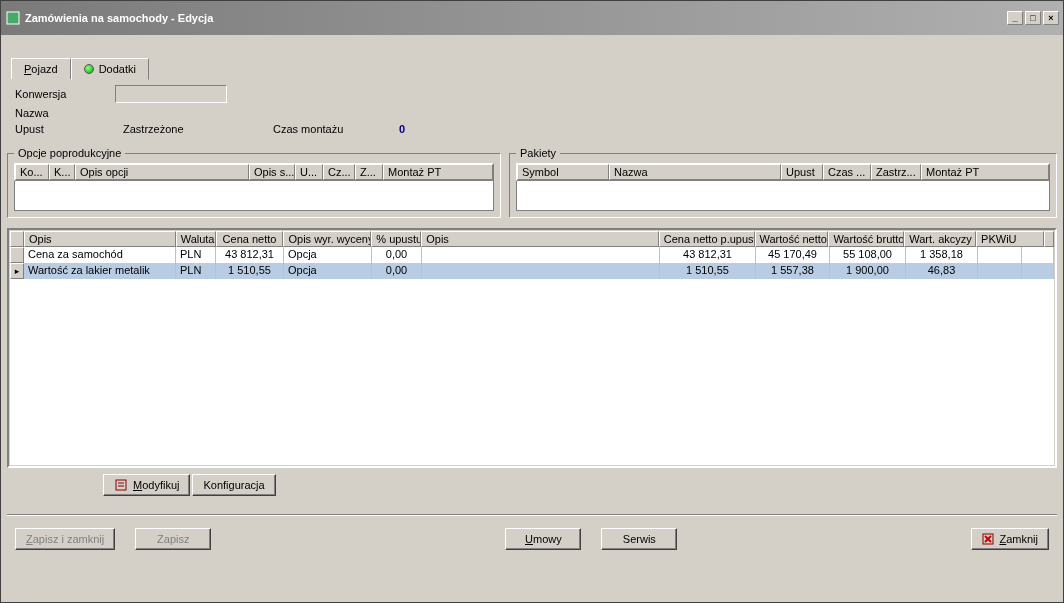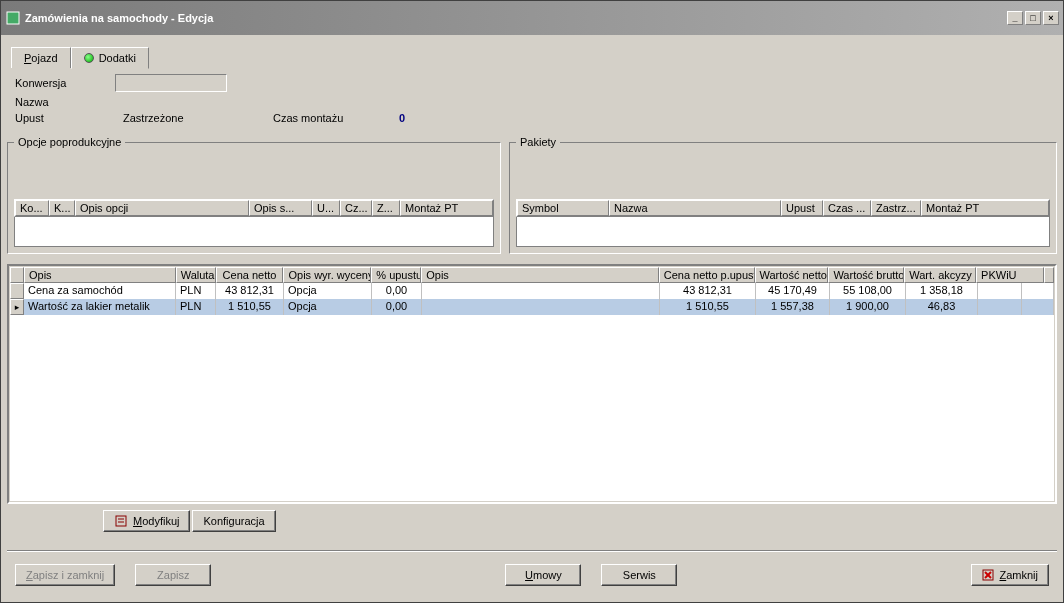--- a/index.html
+++ b/index.html
@@ -9,31 +9,31 @@
   .titlebar .icon { width: 16px; height: 16px; margin-right: 4px; display: inline-flex; align-items: center; justify-content: center; }
   .titlebar .spacer { flex: 1; }
   .winbtn { width: 16px; height: 14px; background: #d4d0c8; border: 1px solid #808080; border-top-color: #fff; border-left-color: #fff; margin-left: 2px; display: flex; align-items: center; justify-content: center; font-size: 9px; font-family: Arial; color: #000; font-weight: bold; cursor: pointer; }
   .body-area { padding: 4px 6px; }
   .tabstrip { display: flex; border-bottom: 1px solid #fff; height: 21px; }
   .tab { border: 1px solid #808080; border-bottom: none; border-top-color: #fff; border-left-color: #fff; padding: 2px 12px; background: #d4d0c8; margin-right: 0; display: flex; align-items: center; cursor: pointer; }
   .tab.active { background: #d4d0c8; position: relative; z-index: 2; border-bottom: 1px solid #d4d0c8; margin-bottom: -1px; }
   .tab .orb { width: 10px; height: 10px; border-radius: 50%; margin-right: 5px; border: 1px solid #555; }
   .orb.grey { background: radial-gradient(circle at 3px 3px, #eee, #999); }
   .orb.green { background: radial-gradient(circle at 3px 3px, #8f8, #0a0); }
-  .subtabstrip { margin-top: 8px; display: flex; height: 21px; }
+  .subtabstrip { margin-top: 19px; display: flex; height: 21px; }
   .sunken { border: 1px solid #808080; border-right-color: #fff; border-bottom-color: #fff; background: #d4d0c8; }
   .form-area { padding: 6px 8px 6px 8px; }
   .form-row { display: flex; align-items: center; margin-bottom: 4px; }
   .form-label { width: 100px; }
   .form-input { height: 18px; width: 112px; background: #d4d0c8; }
   .form-value { color: #000080; font-weight: bold; margin-left: 6px; }
   .fieldsets { display: flex; gap: 8px; margin-top: 2px; }
   fieldset { border: 1px solid #808080; border-top-color: #808080; border-left-color: #808080; border-right-color: #fff; border-bottom-color: #fff; padding: 4px 6px 6px 6px; margin: 0; }
   fieldset legend { padding: 0 4px; }
-  .grid-headers { display: flex; background: #fdba74; border: 1px solid #808080; border-top-color: #fff; border-left-color: #fff; margin-top: 47px; }
+  .grid-headers { display: flex; background: #fdba74; border: 1px solid #808080; border-top-color: #fff; border-left-color: #fff; }
   .grid-header-cell { border-right: 1px solid #808080; border-bottom: 1px solid #808080; border-top: 1px solid #fff; border-left: 1px solid #fff; padding: 1px 4px; background: #d4d0c8; white-space: nowrap; overflow: hidden; text-overflow: clip; cursor: pointer; }
   .grid-body { background: #fff; border: 1px solid #808080; border-top: none; height: 30px; }
   .main-grid-wrap { margin-top: 10px; border: 2px solid #808080; border-top-color: #808080; border-left-color: #808080; border-right-color: #fff; border-bottom-color: #fff; padding: 1px; }
   .main-grid { background: #fff; }
   .main-grid .row { display: flex; height: 16px; align-items: stretch; }
   .main-grid .cell { border-right: 1px solid #c0c0c0; padding: 1px 4px; white-space: nowrap; overflow: hidden; }
   .main-grid .row.header { background: #d4d0c8; }
   .main-grid .row.header .cell { border-right: 1px solid #808080; border-bottom: 1px solid #808080; border-top: 1px solid #fff; border-left: 1px solid #fff; cursor: pointer; }
   .main-grid .row.data1 { background: #fff; }
   .main-grid .row.data2 { background: #b8cce4; }
@@ -97,21 +97,21 @@
       </div>
     </div>
 
     <div class="fieldsets">
       <fieldset style="flex:0 0 494px;">
         <legend>Opcje poprodukcyjne</legend>
         <div class="grid-headers">
           <div class="grid-header-cell" style="width:34px;">Ko...</div>
           <div class="grid-header-cell" style="width:26px;">K...</div>
           <div class="grid-header-cell" style="width:174px;">Opis opcji</div>
-          <div class="grid-header-cell" style="width:63px;">Opis s...</div>
+          <div class="grid-header-cell" style="width:46px;">Opis s...</div>
           <div class="grid-header-cell" style="width:28px;">U...</div>
           <div class="grid-header-cell" style="width:32px;">Cz...</div>
           <div class="grid-header-cell" style="width:28px;">Z...</div>
           <div class="grid-header-cell" style="flex:1;">Montaż PT</div>
         </div>
         <div class="grid-body"></div>
       </fieldset>
 
       <fieldset style="flex:1;">
         <legend>Pakiety</legend>

